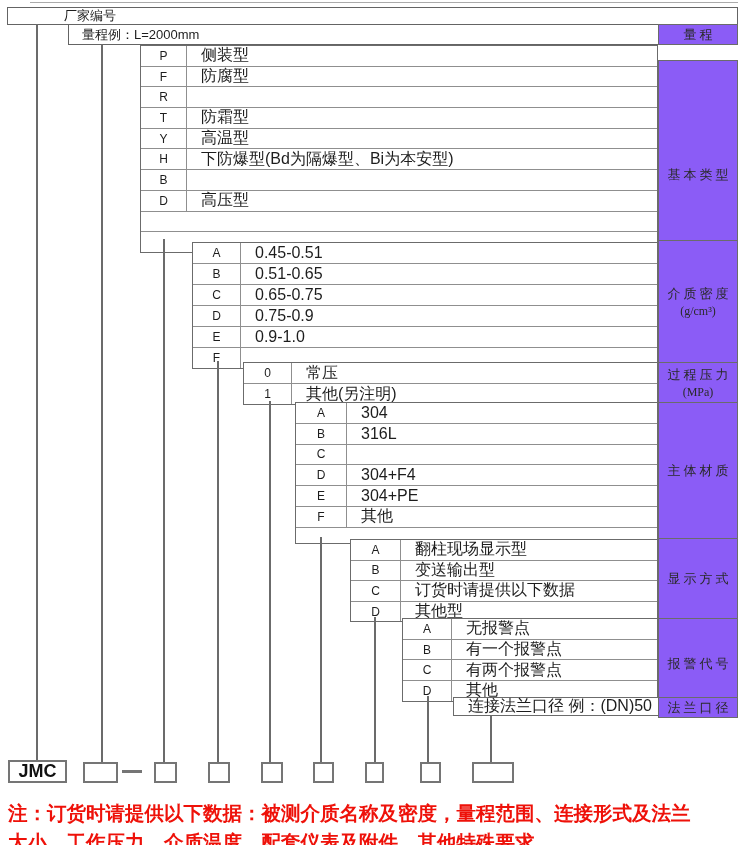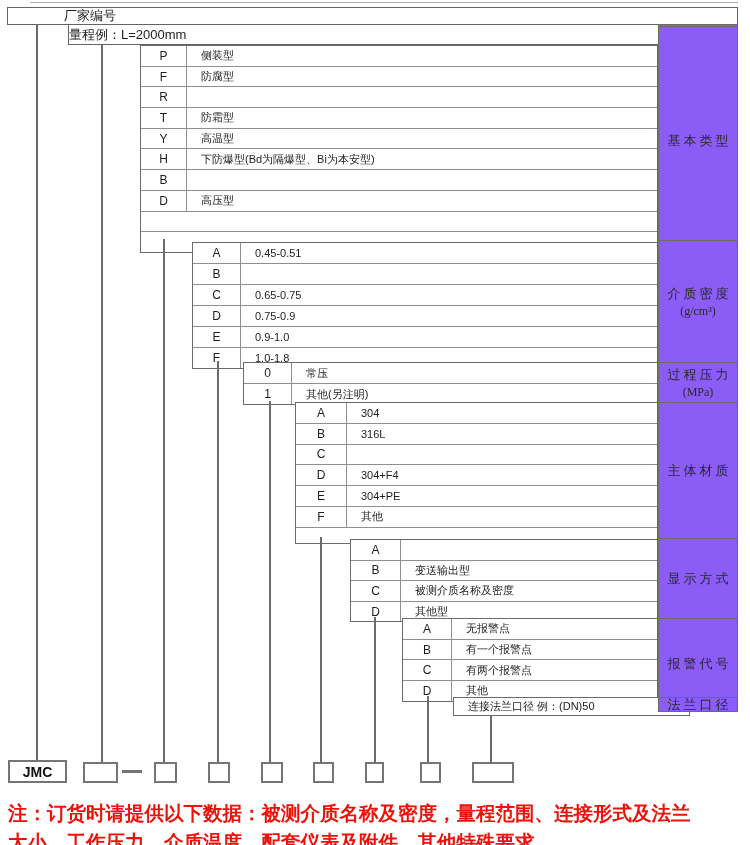--- a/index.html
+++ b/index.html
@@ -6,69 +6,69 @@
   #stage{
     position:relative;width:750px;height:845px;background:#fff;overflow:hidden;
     font-family:"Liberation Sans","DejaVu Sans",sans-serif;color:#1d1d1d;
   }
   .topline{position:absolute;left:30px;top:2px;width:708px;height:1px;background:#ababab;}
 
   
   .hbox{position:absolute;box-sizing:border-box;border:2px solid #646464;background:#fff;
         display:flex;align-items:center;font-size:13px;color:#1d1d1d;}
   #factory-box{left:7px;top:7px;width:731px;height:18px;padding-left:56px;border-width:1.5px;}
-  #range-box{left:68px;top:24px;width:591px;height:21px;border-width:1.5px;}
+  #range-box{left:68px;top:24px;width:591px;height:21px;padding-left:13px;border-width:1.5px;}
 
   
   .ctable{position:absolute;box-sizing:border-box;border:1.5px solid #6b6b6b;background:#fff;}
   .trow{display:flex;align-items:stretch;}
   .trow + .trow{border-top:1px solid #8f8f8f;}
   .ccode{box-sizing:border-box;border-right:1px solid #8f8f8f;display:flex;align-items:center;
          justify-content:center;font-size:12px;}
-  .cval{flex:1;display:flex;align-items:center;padding-left:14px;font-size:11px;white-space:nowrap;}
+  .cval{flex:1;display:flex;align-items:center;padding-left:14px;font-size:16px;white-space:nowrap;}
   #t-basic{left:140px;top:45px;width:518px;}    #t-basic .trow{height:19.7px;}  #t-basic .ccode{width:46px;}
   #t-density{left:192px;top:242px;width:466px;} #t-density .trow{height:20px;}  #t-density .ccode{width:48px;}
   #t-pressure{left:243px;top:362px;width:415px;}#t-pressure .trow{height:20px;} #t-pressure .ccode{width:48px;}
   #t-material{left:295px;top:402px;width:363px;}#t-material .trow{height:19.8px;}#t-material .ccode{width:51px;}
   #t-display{left:350px;top:539px;width:308px;} #t-display .trow{height:19.6px;}#t-display .ccode{width:50px;}
   #t-alarm{left:402px;top:618px;width:256px;}   #t-alarm .trow{height:19.7px;}  #t-alarm .ccode{width:49px;}
   #t-flange{left:453px;top:697px;width:237px;}  #t-flange .trow{height:17px;}
   #t-material .trow.erow{height:15px;}
 
   
   .lcell{position:absolute;left:658px;width:80px;box-sizing:border-box;border:1.5px solid #6b6b6b;
          background:#8b5cf6;display:flex;flex-direction:column;align-items:center;justify-content:center;
          font-family:"Liberation Serif","DejaVu Serif",serif;font-size:13px;color:#2a2a2a;text-align:center;}
   .lcell .lmain{letter-spacing:3px;margin-left:3px;}
   .lcell .lsub{letter-spacing:0;font-size:12px;margin-top:1px;}
   #lc-range{top:24px;height:21px;}
-  #lc-basic{top:26px;height:229px;}
+  #lc-basic{top:60px;height:229px;}
   #lc-density{top:240px;height:123px;}
   #lc-pressure{top:362px;height:41px;}
   #lc-material{top:402px;height:137px;}
   #lc-display{top:538px;height:81px;}
   #lc-alarm{top:618px;height:92px;}
-  #lc-flange{top:697px;height:15px;}
+  #lc-flange{top:697px;height:21px;}
 
   
   .vline{position:absolute;width:2px;background:#6b6b6b;}
   #vl-1{left:36px;top:24px;height:737px;}
   #vl-2{left:101px;top:44px;height:718px;}
   #vl-3{left:163px;top:239px;height:523px;}
   #vl-4{left:217px;top:361px;height:401px;}
   #vl-5{left:269px;top:401px;height:361px;}
   #vl-6{left:320px;top:537px;height:225px;}
   #vl-7{left:374px;top:617px;height:145px;}
   #vl-8{left:427px;top:696px;height:66px;}
   #vl-9{left:490px;top:716px;height:46px;}
 
   
   .bbox{position:absolute;top:762px;height:21px;box-sizing:border-box;border:2px solid #757575;background:#fff;}
   #mb-prefix{left:8px;top:760px;width:59px;height:23px;display:flex;align-items:center;justify-content:center;
-             font-weight:bold;font-size:14px;color:#111;}
+             font-weight:bold;font-size:18px;color:#111;}
   #mb-2{left:83px;width:35px;} #mb-3{left:154px;width:23px;} #mb-4{left:208px;width:22px;}
   #mb-5{left:261px;width:22px;} #mb-6{left:313px;width:21px;} #mb-7{left:365px;width:19px;}
   #mb-8{left:420px;width:21px;} #mb-9{left:472px;width:42px;}
   #mb-dash{position:absolute;left:122px;top:770px;width:20px;height:2.5px;background:#757575;}
 
   
   #note{position:absolute;left:8px;top:799px;width:740px;color:#ee1109;font-weight:bold;
         font-size:19.5px;line-height:28.5px;white-space:nowrap;}
 </style>
 </head>
@@ -123,36 +123,36 @@
       </div>
   </div>
 
   <div class="ctable" id="t-density">
     <div class="trow">
       <div class="ccode">A</div>
       <div class="cval">0.45-0.51</div>
     </div>
     <div class="trow">
       <div class="ccode">B</div>
+      <div class="cval">0.51-0.65</div>
     </div>
     <div class="trow">
       <div class="ccode">C</div>
       <div class="cval">0.65-0.75</div>
     </div>
     <div class="trow">
       <div class="ccode">D</div>
       <div class="cval">0.75-0.9</div>
     </div>
     <div class="trow">
       <div class="ccode">E</div>
       <div class="cval">0.9-1.0</div>
     </div>
     <div class="trow">
       <div class="ccode">F</div>
-      <div class="cval">1.0-1.8</div>
     </div>
   </div>
 
   <div class="ctable" id="t-pressure">
     <div class="trow">
       <div class="ccode">0</div>
       <div class="cval">常压</div>
     </div>
     <div class="trow">
       <div class="ccode">1</div>
@@ -185,28 +185,29 @@
       <div class="cval">其他</div>
     </div>
     <div class="trow erow">
         <div class="cval"></div>
       </div>
   </div>
 
   <div class="ctable" id="t-display">
     <div class="trow">
       <div class="ccode">A</div>
+      <div class="cval">翻柱现场显示型</div>
     </div>
     <div class="trow">
       <div class="ccode">B</div>
       <div class="cval">变送输出型</div>
     </div>
     <div class="trow">
       <div class="ccode">C</div>
-      <div class="cval">被测介质名称及密度</div>
+      <div class="cval">订货时请提供以下数据</div>
     </div>
     <div class="trow">
       <div class="ccode">D</div>
       <div class="cval">其他型</div>
     </div>
   </div>
 
   <div class="ctable" id="t-alarm">
     <div class="trow">
       <div class="ccode">A</div>

